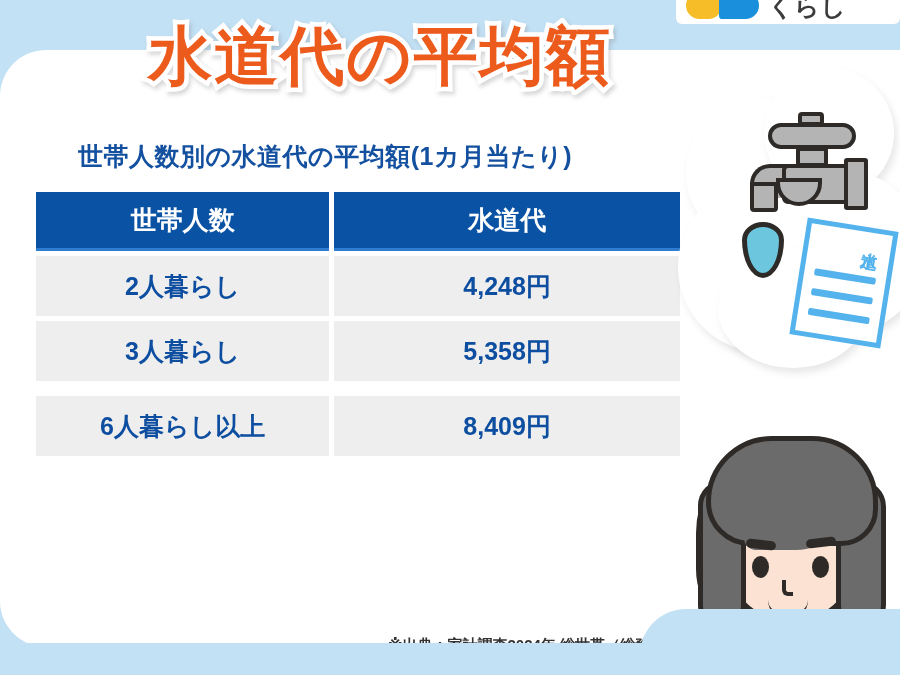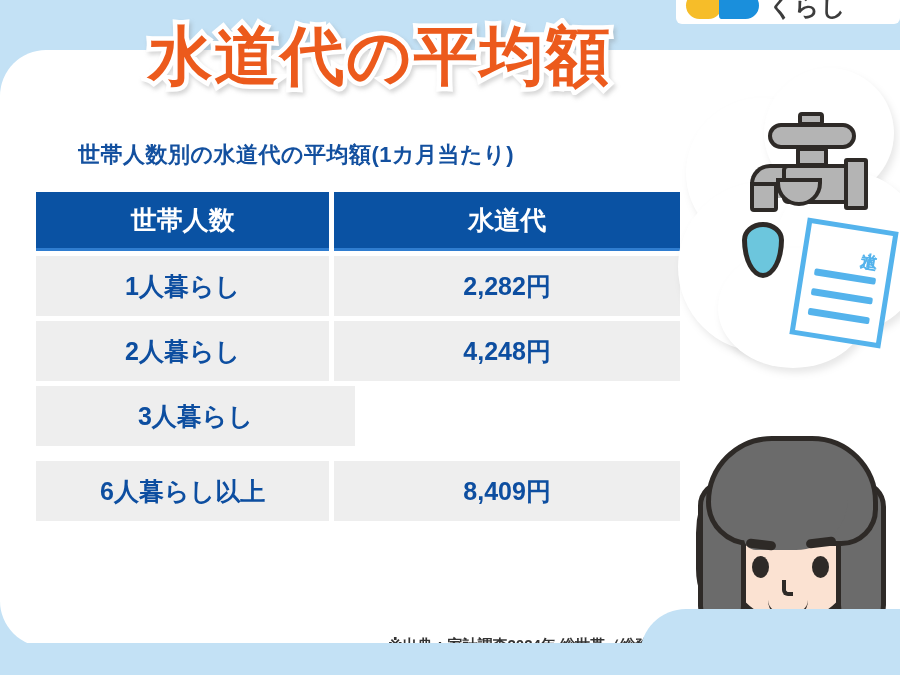--- a/index.html
+++ b/index.html
@@ -93,21 +93,21 @@
     -webkit-text-stroke: 9px #ffffff;
     paint-order: stroke fill;
     filter: drop-shadow(2px 3px 2px rgba(120,120,120,0.30));
   }
 
   
   #subtitle {
     position: absolute;
     left: 78px;
     top: 140px;
-    font-size: 22px;
+    font-size: 25px;
     font-weight: bold;
     color: #13509f;
     letter-spacing: 0.5px;
     white-space: nowrap;
   }
 
   
   #table {
     position: absolute;
     left: 36px;
@@ -375,29 +375,26 @@
 
   <div id="subtitle">世帯人数別の水道代の平均額(1カ月当たり)</div>
 
   <div id="table">
     <div id="thead" class="trow">
       <div class="tcell c-left">世帯人数</div>
       <div class="tcell c-right">水道代</div>
     </div>
 
     <div class="trow tbody-row">
-      <div class="tcell c-left">1人暮らし</div>
-      <div class="tcell c-right">2,282円</div>
-    </div>
-    <div class="trow tbody-row">
       <div class="tcell c-left">2人暮らし</div>
       <div class="tcell c-right">4,248円</div>
     </div>
     <div class="trow tbody-row">
       <div class="tcell c-left">3人暮らし</div>
+      <div class="tcell c-right">5,358円</div>
     </div>
     <div class="trow tbody-row">
     </div>
     <div class="trow tbody-row">
     </div>
     <div class="trow tbody-row">
       <div class="tcell c-left">6人暮らし以上</div>
       <div class="tcell c-right">8,409円</div>
     </div>
   </div>

